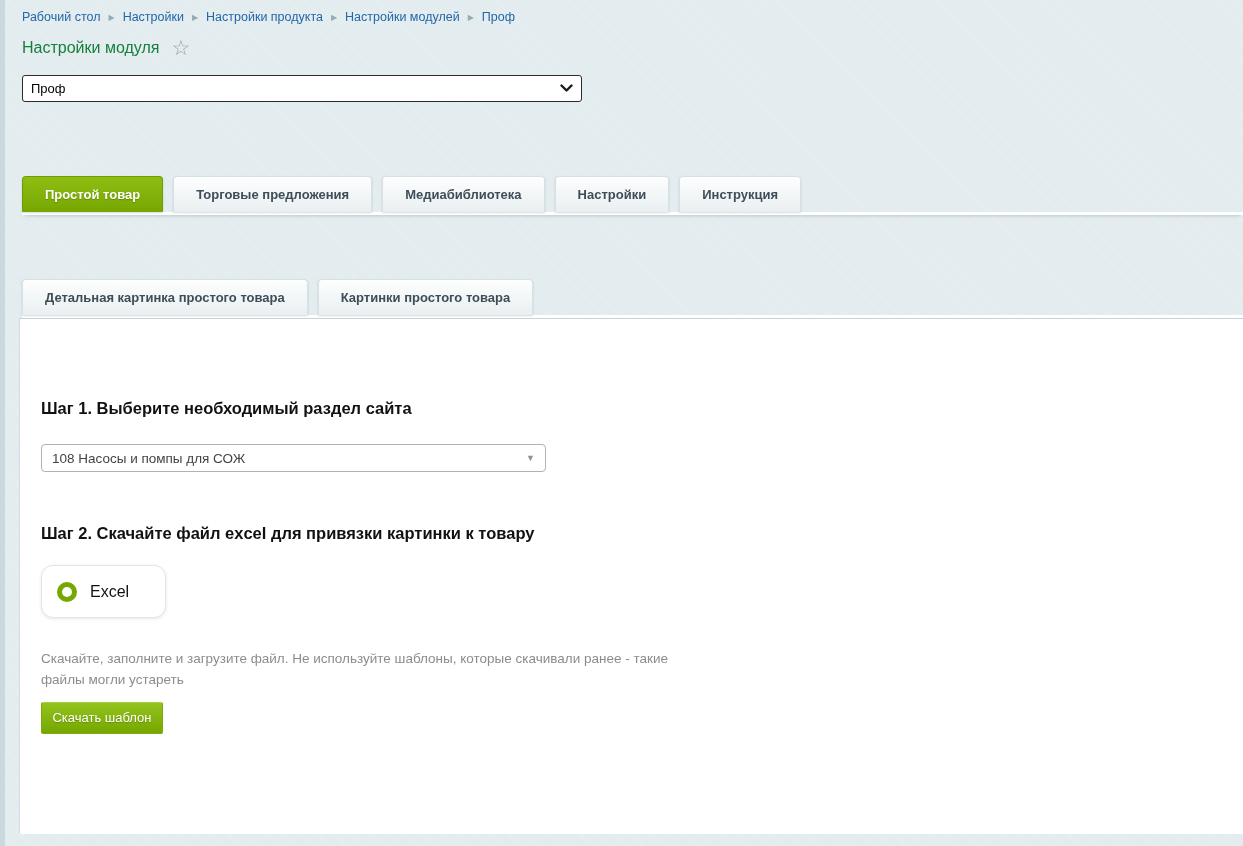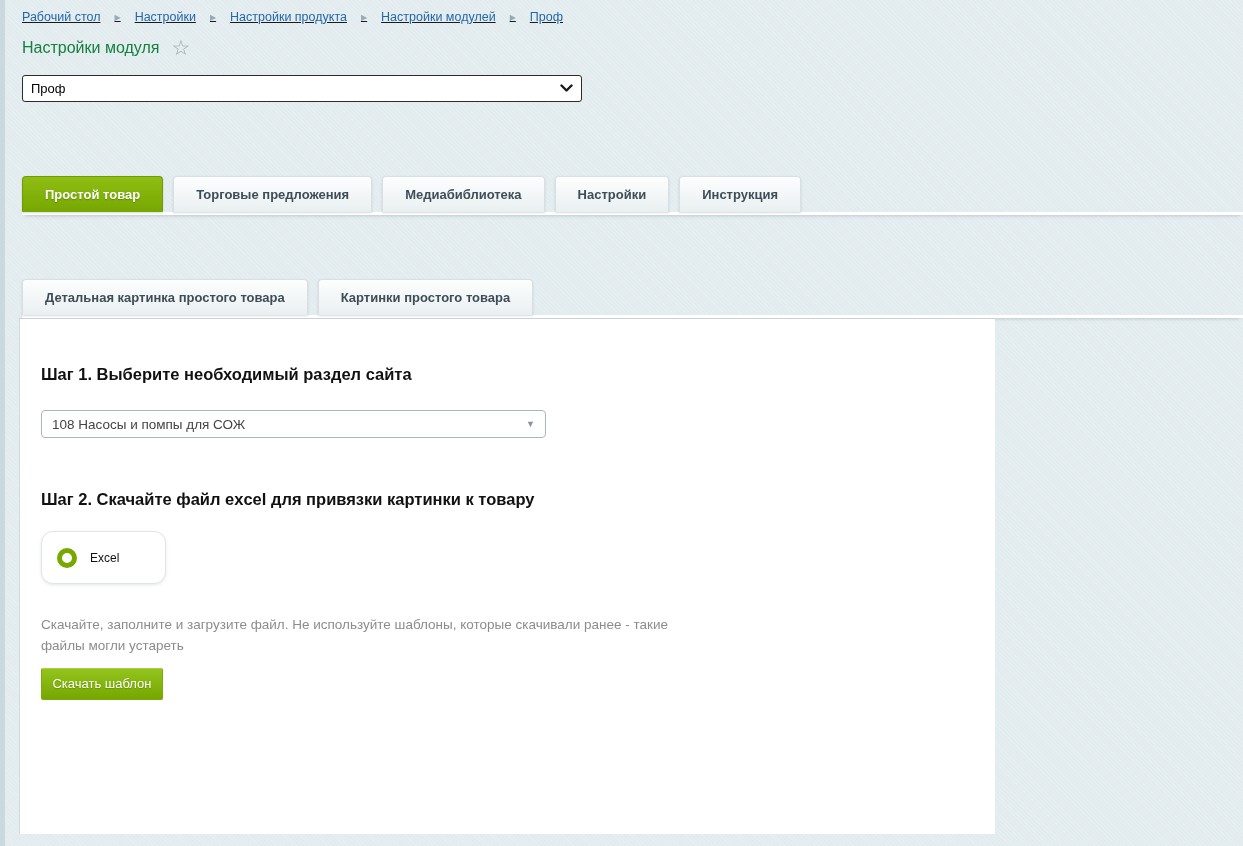--- a/index.html
+++ b/index.html
@@ -7,21 +7,21 @@
   body {
     font-family: "Liberation Sans", sans-serif;
     background-color: #e2ebee;
     background-image: repeating-linear-gradient(45deg, rgba(255,255,255,0.18) 0 1px, transparent 1px 3px);
     border-left: 5px solid #c9d9df;
     color: #1a1a1a;
   }
   .page { padding-left: 17px; }
 
   
-  .breadcrumb { padding-top: 10px; font-size: 12.5px; display: flex; align-items: center; gap: 14px; text-decoration: underline; }
+  .breadcrumb { padding-top: 10px; font-size: 12.5px; display: flex; align-items: center; gap: 8px; }
   .breadcrumb a { color: #2367a8; text-decoration: none; cursor: pointer; }
   .crumb-sep { color: #96abb5; font-size: 8px; line-height: 1; padding-top: 1px; }
 
   
   .title-row { margin-top: 13px; display: flex; align-items: center; gap: 12px; }
   h1.page-title { font-size: 16px; font-weight: normal; color: #15803d; letter-spacing: 0; }
   .fav-star { color: #98a5ae; font-size: 21px; line-height: 1; cursor: pointer; }
 
   
   .module-select {
@@ -50,23 +50,23 @@
     cursor: pointer; white-space: nowrap;
   }
   .tab.active {
     color: #fff; text-shadow: 0 1px 1px rgba(60,90,0,0.45);
     background: linear-gradient(#8fbd13, #76a701);
     border: 1px solid #6f9d00; border-bottom: none;
   }
 
   
   .panel {
-    margin-left: -3px; margin-top: 0; height: 516px; width: 976px;
+    margin-left: -3px; margin-top: 0; height: 516px; width: 1224px;
     background: #fff; border-top: 1px solid #c9d3d7; border-left: 1px solid #d2dbdf;
-    padding: 46px 20px 0 21px; overflow: hidden;
+    padding: 80px 20px 0 21px; overflow: hidden;
   }
   h2.step-heading { font-size: 16.5px; font-weight: bold; color: #111; }
 
   .section-select {
     margin-top: 26px; width: 505px; height: 28px;
     background: #fff; border: 1px solid #aab4ba; border-radius: 4px;
     display: flex; align-items: center; justify-content: space-between;
     padding: 0 10px; font-size: 13.5px; color: #444; cursor: pointer; text-align: center;
   }
   .section-select .arrow { color: #8b9399; font-size: 9px; }
@@ -77,21 +77,21 @@
     margin-top: 22px; width: 125px; height: 53px;
     background: #fff; border: 1px solid #e2e5e7; border-radius: 12px;
     box-shadow: 0 1px 3px rgba(150,160,170,0.25);
     display: flex; align-items: center; gap: 13px; padding-left: 15px;
     cursor: pointer;
   }
   .radio-ring {
     width: 20px; height: 20px; border-radius: 50%;
     border: 5px solid #76a801; background: #fff; flex: 0 0 auto;
   }
-  .excel-label { font-size: 12px; color: #111; }
+  .excel-label { font-size: 16px; color: #111; }
 
   .file-label { margin-top: 18px; font-size: 13px; color: #333; }
 
   .note { margin-top: 31px; font-size: 13.5px; color: #8c8c8c; max-width: 665px; line-height: 1.55; }
 
   .download-btn {
     margin-top: 11px; width: 122px; height: 32px;
     background: linear-gradient(#93c41d, #76a600);
     border: 1px solid #7dab08; border-top-color: #a7cf45; border-radius: 2px;
     color: #fff; font-size: 13px; font-family: "Liberation Sans", sans-serif;

